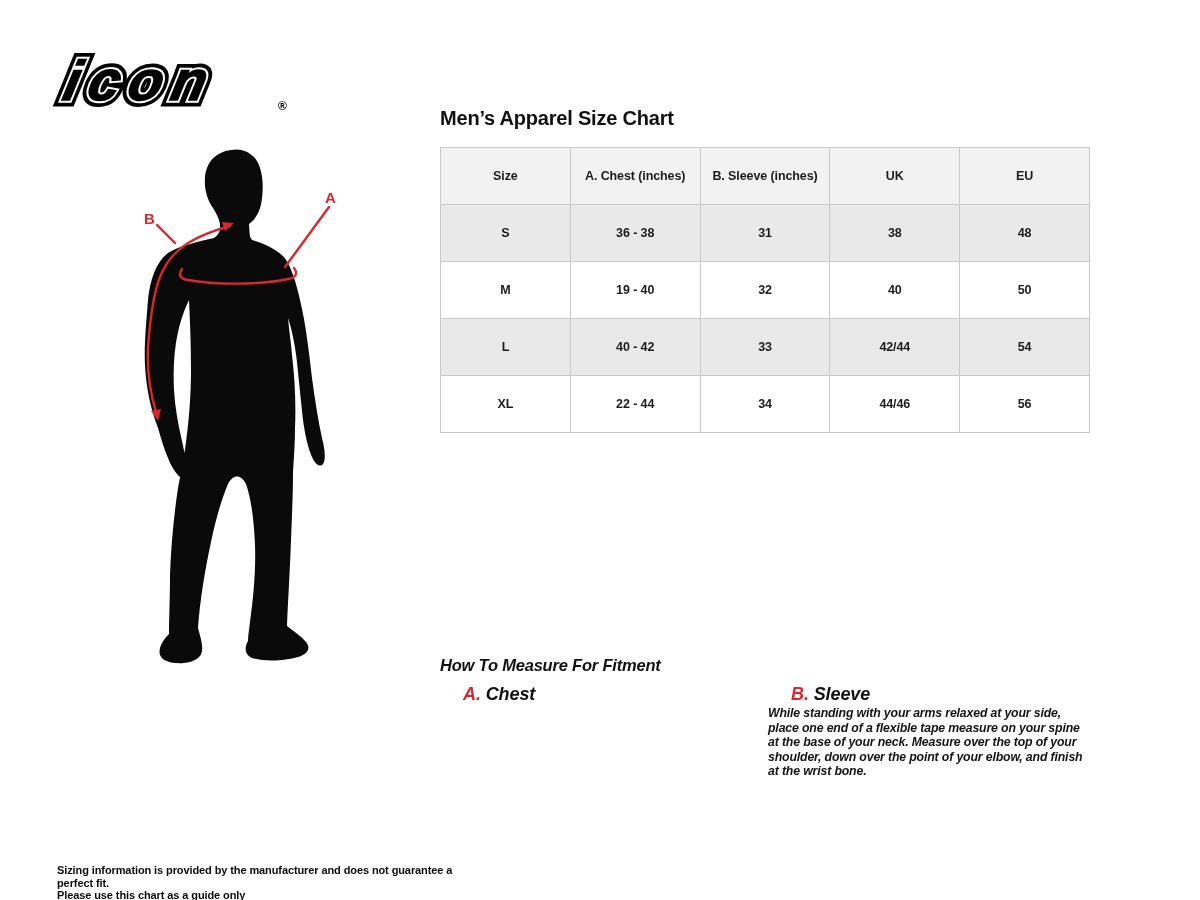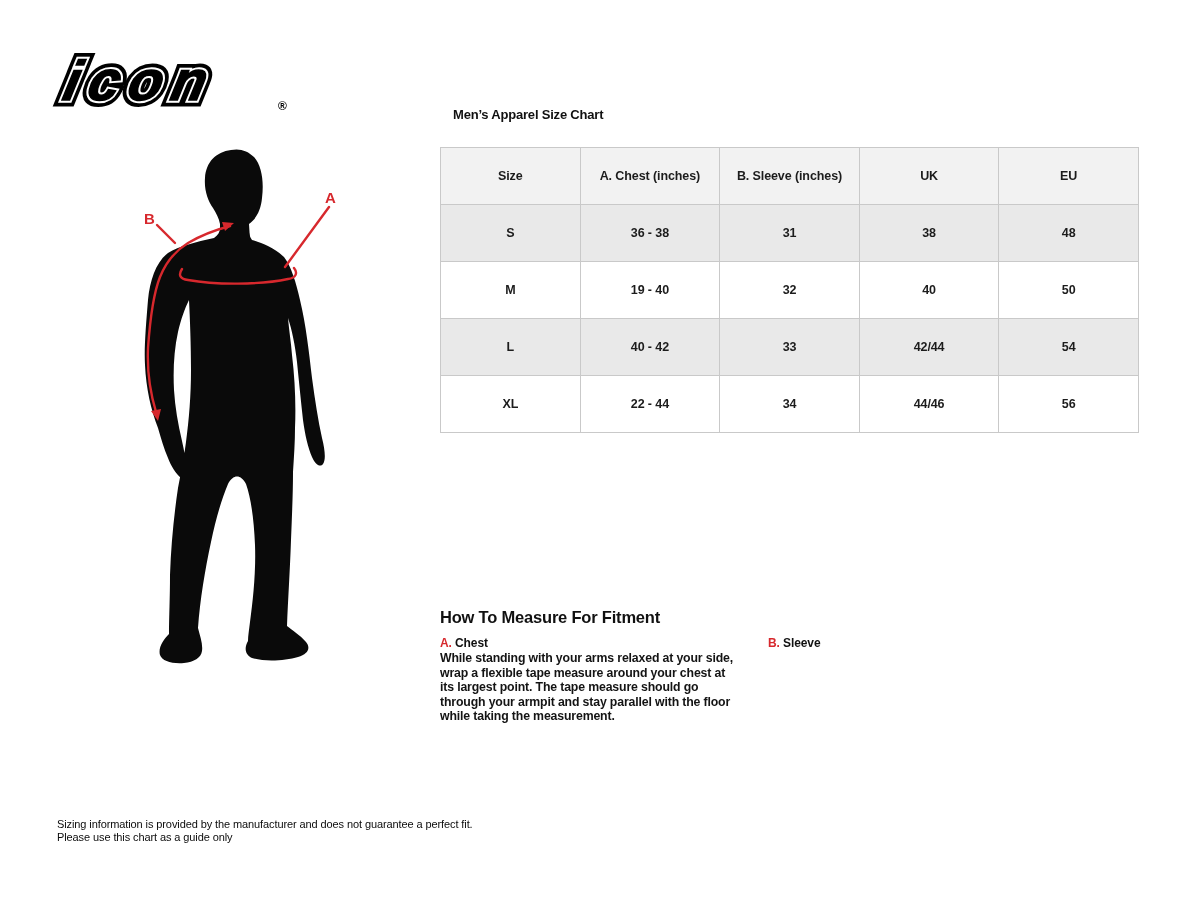--- a/index.html
+++ b/index.html
@@ -8,49 +8,49 @@
     position:relative; width:1200px; height:900px; background:#ffffff;
     font-family:"Liberation Sans", sans-serif; color:#111; overflow:hidden;
   }
   
   .logo-wrap { position:absolute; left:50px; top:48px; width:240px; height:70px; }
   
   .figure-wrap { position:absolute; left:0; top:0; width:440px; height:900px; }
   
   .chart-title {
     position:absolute; left:440px; top:107px;
-    font-size:13px; font-weight:700; letter-spacing:-0.2px; color:#111;margin-left:13px;
+    font-size:20px; font-weight:700; letter-spacing:-0.2px; color:#111;
   }
   table.size-table {
-    position:absolute; left:440px; top:147px; width:699px;
+    position:absolute; left:440px; top:147px; width:650px;
     border-collapse:collapse; table-layout:fixed;padding-left:27px;
   }
   table.size-table td, table.size-table th {
     border:1px solid #c9c9c9; height:57px; text-align:center; vertical-align:middle;
     font-size:12.5px; font-weight:600; letter-spacing:-0.1px; color:#1c1c1c;
   }
   table.size-table th { background:#f2f2f2; font-weight:700; }
   tr.row-alt td { background:#e9e9e9; }
   tr.row-plain td { background:#ffffff; }
   
-  .measure { position:absolute; left:440px; top:608px; width:700px; }
+  .measure { position:absolute; left:440px; top:656px; width:700px;font-style:italic; }
   .measure-title { font-size:16.5px; font-weight:700; letter-spacing:-0.2px; color:#111; }
   .measure-cols { position:relative; margin-top:9px; }
   .measure-col-a { position:absolute; left:0; top:0; width:302px; }
   .measure-col-b { position:absolute; left:328px; top:0; width:318px; }
-  .measure-label { font-size:12px; font-weight:700; letter-spacing:-0.1px; color:#111; }
+  .measure-label { font-size:18px; font-weight:700; letter-spacing:-0.1px; color:#111;margin-left:23px; }
   .measure-letter { color:#d7282d; }
   .measure-text {
     font-size:12.3px; line-height:14.6px; font-weight:600;
     letter-spacing:-0.15px; color:#141414; margin-top:1px;
   }
   
   .footer {
-    position:absolute; left:57px; top:818px; width:420px;
-    font-size:11px; line-height:12.5px; font-weight:400; letter-spacing:-0.1px; color:#0c0c0c;
+    position:absolute; left:57px; top:864px; width:420px;
+    font-size:11px; line-height:12.5px; font-weight:700; letter-spacing:-0.1px; color:#0c0c0c;
   }
 </style>
 </head>
 <body>
 
 <div class="canvas">
 
   <div class="logo-wrap">
     <svg width="240" height="70" viewBox="0 0 240 70">
       <g transform="skewX(-12)" font-family="Liberation Sans, sans-serif" font-style="italic" font-weight="bold" font-size="56" letter-spacing="9">
@@ -194,27 +194,27 @@
   </table>
 
   <div class="measure">
     <div class="measure-title">How To Measure For Fitment</div>
     <div class="measure-cols">
       <div class="measure-col-a">
         <div class="measure-label">
           <span class="measure-letter">A.</span>
           <span>Chest</span>
         </div>
-        <div class="measure-text">While standing with your arms relaxed at your side, wrap a flexible tape measure around your chest at its largest point. The tape measure should go through your armpit and stay parallel with the floor while taking the measurement.</div>
       </div>
       <div class="measure-col-b">
         <div class="measure-label">
           <span class="measure-letter">B.</span>
           <span>Sleeve</span>
         </div>
+        <div class="measure-text">While standing with your arms relaxed at your side, place one end of a flexible tape measure on your spine at the base of your neck. Measure over the top of your shoulder, down over the point of your elbow, and finish at the wrist bone.</div>
       </div>
     </div>
   </div>
 
   <div class="footer">
     <div>Sizing information is provided by the manufacturer and does not guarantee a perfect fit.</div>
     <div>Please use this chart as a guide only</div>
   </div>
 
 </div>

